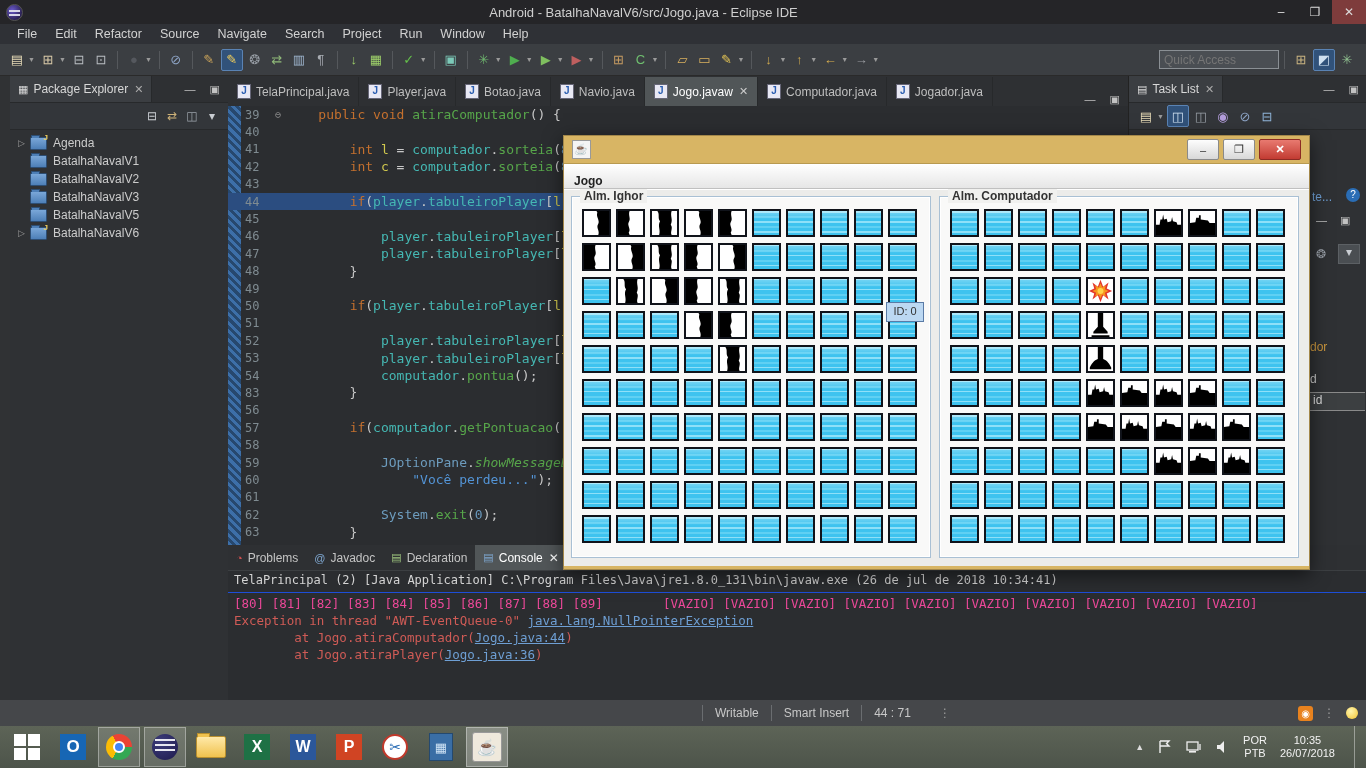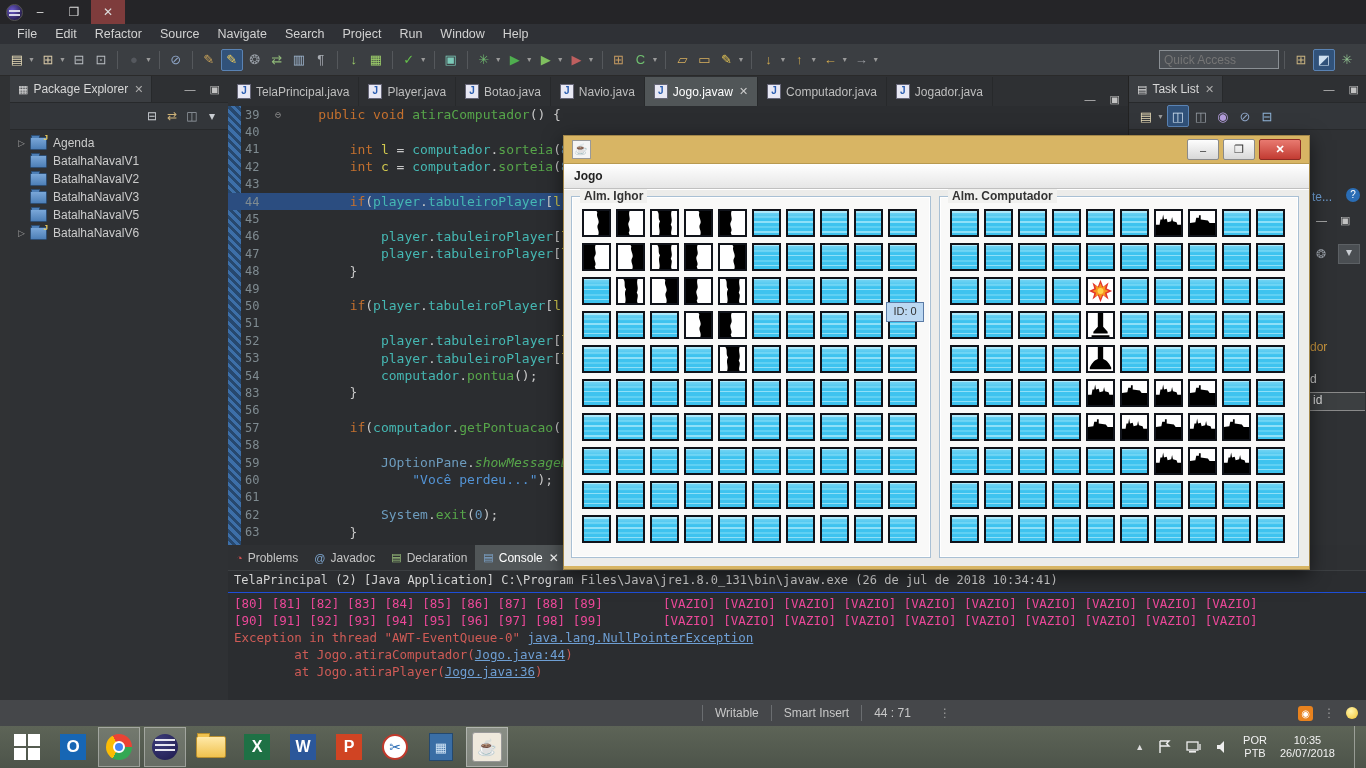--- a/index.html
+++ b/index.html
@@ -98,21 +98,21 @@
   .dialog{position:absolute;left:563px;top:135px;width:747px;height:435px;
     background:#d8b564;border:1px solid #a3874a;box-shadow:0 5px 18px rgba(0,0,0,.55);box-sizing:border-box;}
   .dlg-title{height:27px;display:flex;align-items:center;padding:0 4px;}
   .java-ico{width:17px;height:17px;background:#f4f4f4;border:1px solid #999;display:flex;
     align-items:center;justify-content:center;font-size:11px;color:#d4822a;margin-left:4px;}
   .dlg-btns{margin-left:auto;display:flex;align-items:center;gap:4px;padding-right:4px;}
   .dlg-btn{width:30px;height:19px;display:flex;align-items:center;justify-content:center;
     font-size:11px;color:#333;background:linear-gradient(#fdfdfd,#d8d8d8);border:1px solid #8a8a8a;border-radius:2px;}
   .dlg-btn.close{width:40px;background:linear-gradient(#e87a70,#c23b32);color:#fff;border-color:#8c2b24;font-weight:bold;}
   .dlg-menubar{height:24px;background:linear-gradient(#ffffff,#e6e6e6);border-top:1px solid #b89a50;
-    border-bottom:1px solid #c0c0c0;display:flex;align-items:center;}
+    border-bottom:1px solid #c0c0c0;display:flex;align-items:flex-end;}
   .dlg-menu{font-size:12px;color:#222;padding:0 10px;font-weight:bold;}
   .dlg-body{position:relative;height:376px;background:#ececea;border-top:1px solid #fff;}
   .board{position:absolute;top:6px;height:362px;background:#f9f9f8;border:1px solid #a9c0d4;
     box-shadow:inset 0 0 0 1px #fff;box-sizing:border-box;}
   .board.left{left:7px;width:360px;}
   .board.right{left:375px;width:360px;}
   .board-label{position:absolute;left:8px;top:-8px;background:#f1f1ef;padding:0 4px;
     font-size:12px;font-weight:bold;color:#333;}
   .grid{display:grid;grid-template-columns:repeat(10,29px);grid-auto-rows:28px;gap:6px 5px;
     padding:12px 0 0 10px;}
@@ -156,20 +156,21 @@
   .icon-q{width:14px;height:14px;border-radius:50%;background:#2a6db5;color:#fff;font-size:10px;
     text-align:center;line-height:14px;}
 </style>
 </head>
 <body>
 
 <div id="screen">
 
   <div class="titlebar">
     <span class="ecl-logo"></span>
+    <span class="title">Android - BatalhaNavalV6/src/Jogo.java - Eclipse IDE</span>
     <span class="winbtns">
       <span class="winbtn">–</span>
       <span class="winbtn">❐</span>
       <span class="winbtn close">✕</span>
     </span>
   </div>
 
   <div class="menubar" id="menubar">
       <span class="menuitem">File</span>
       <span class="menuitem">Edit</span>
@@ -409,21 +410,20 @@
         </div>
         <div class="con-tab active">
           <span class="cicon" style="color: rgb(127, 167, 208);">▤</span>
           <span>Console</span>
           <span class="x" style="margin-left: 6px;">✕</span>
         </div>
       </div>
     <div class="con-hdr">TelaPrincipal (2) [Java Application] C:\Program Files\Java\jre1.8.0_131\bin\javaw.exe (26 de jul de 2018 10:34:41)</div>
     <div class="con-out" id="con-out">
         <div class="con-line"><span class="out">[80] [81] [82] [83] [84] [85] [86] [87] [88] [89]        [VAZIO] [VAZIO] [VAZIO] [VAZIO] [VAZIO] [VAZIO] [VAZIO] [VAZIO] [VAZIO] [VAZIO]</span></div>
-        <div class="con-line"><span class="out">[90] [91] [92] [93] [94] [95] [96] [97] [98] [99]        [VAZIO] [VAZIO] [VAZIO] [VAZIO] [VAZIO] [VAZIO] [VAZIO] [VAZIO] [VAZIO] [VAZIO]</span></div>
         <div class="con-line"><span class="err">Exception in thread "AWT-EventQueue-0" </span><span class="lnk">java.lang.NullPointerException</span></div>
         <div class="con-line"><span class="err">        at Jogo.atiraComputador(</span><span class="lnk">Jogo.java:44</span><span class="err">)</span></div>
         <div class="con-line"><span class="err">        at Jogo.atiraPlayer(</span><span class="lnk">Jogo.java:36</span><span class="err">)</span></div>
       </div>
   </div>
 
   <div class="statusbar">
     <span style="width:690px"></span>
     <span class="sb-sep"></span>
     <span>Writable</span>

